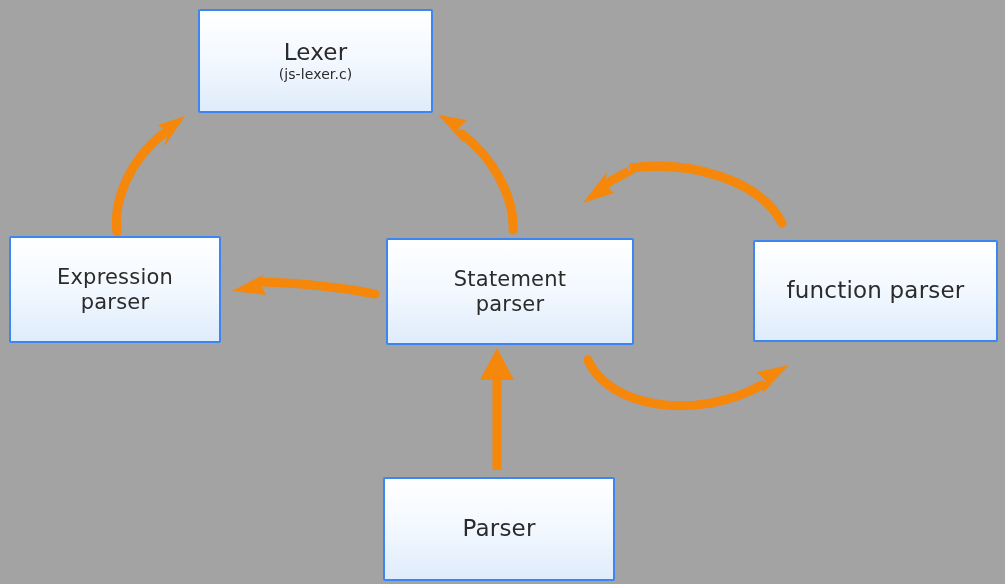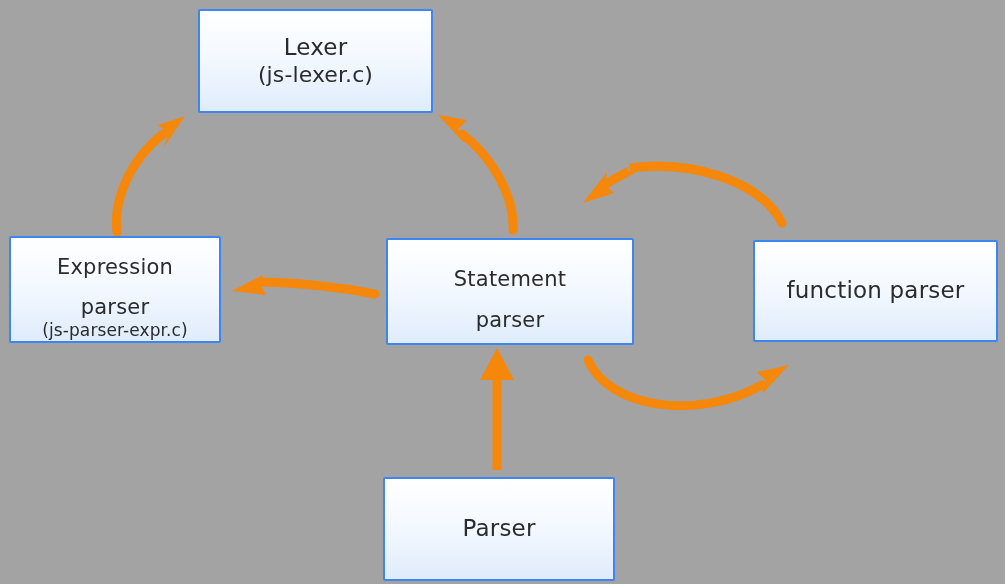--- a/index.html
+++ b/index.html
@@ -31,25 +31,25 @@
     color: #2b2b2b;
     text-align: center;
     line-height: 1.18;
   }
   .node .t-main {
     font-size: 23px;
     letter-spacing: 0.2px;
     white-space: nowrap;
   }
   .node .t-sub {
-    font-size: 22px;
+    font-size: 14px;
     letter-spacing: 0.1px;
     white-space: nowrap;
   }
-  .node.small .t-main { font-size: 21px; margin-top: 16px; }
+  .node.small .t-main { font-size: 21px; }
   .node.small .t-sub  { font-size: 17px; }
 
   
   #node-lexer      { left: 198px; top: 9px;   width: 235px; height: 104px; }
   #node-expr       { left: 9px;   top: 236px; width: 212px; height: 107px; }
   #node-statement  { left: 386px; top: 238px; width: 248px; height: 107px; }
   #node-function   { left: 753px; top: 240px; width: 245px; height: 102px; }
   #node-parser     { left: 383px; top: 477px; width: 232px; height: 104px; }
 
   #arrows {
@@ -100,21 +100,20 @@
   </svg>
 
   <div class="node" id="node-lexer">
     <span class="t-main">Lexer</span>
     <span class="t-sub">(js-lexer.c)</span>
   </div>
 
   <div class="node small" id="node-expr">
     <span class="t-main">Expression</span>
     <span class="t-main">parser</span>
-    <span class="t-sub">(js-parser-expr.c)</span>
   </div>
 
   <div class="node small" id="node-statement">
     <span class="t-main">Statement</span>
     <span class="t-main">parser</span>
   </div>
 
   <div class="node" id="node-function">
     <span class="t-main">function parser</span>
   </div>

